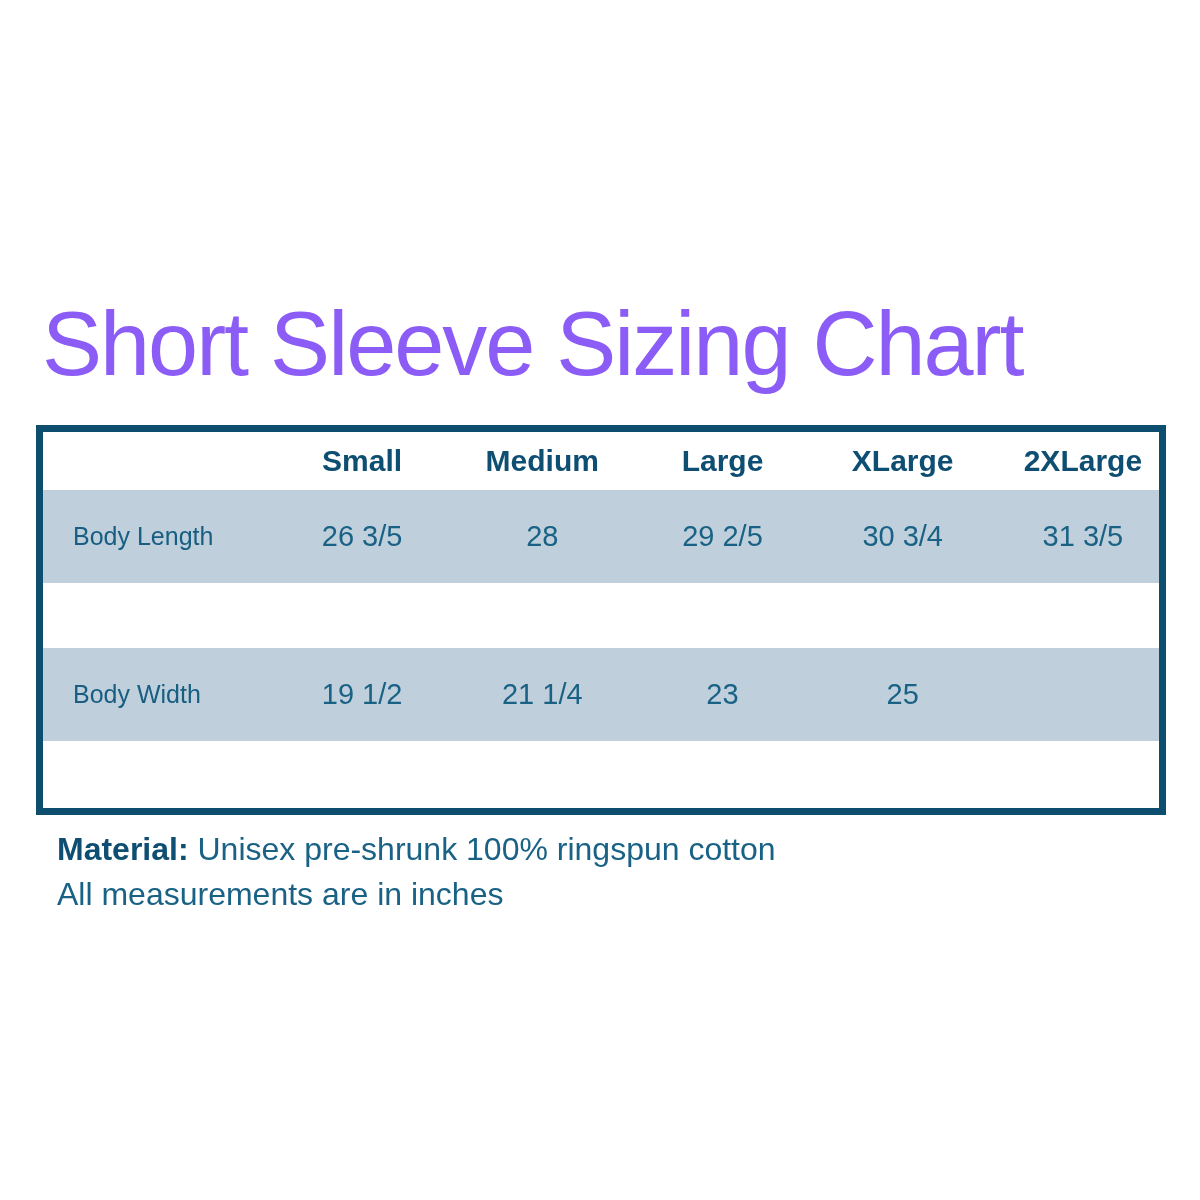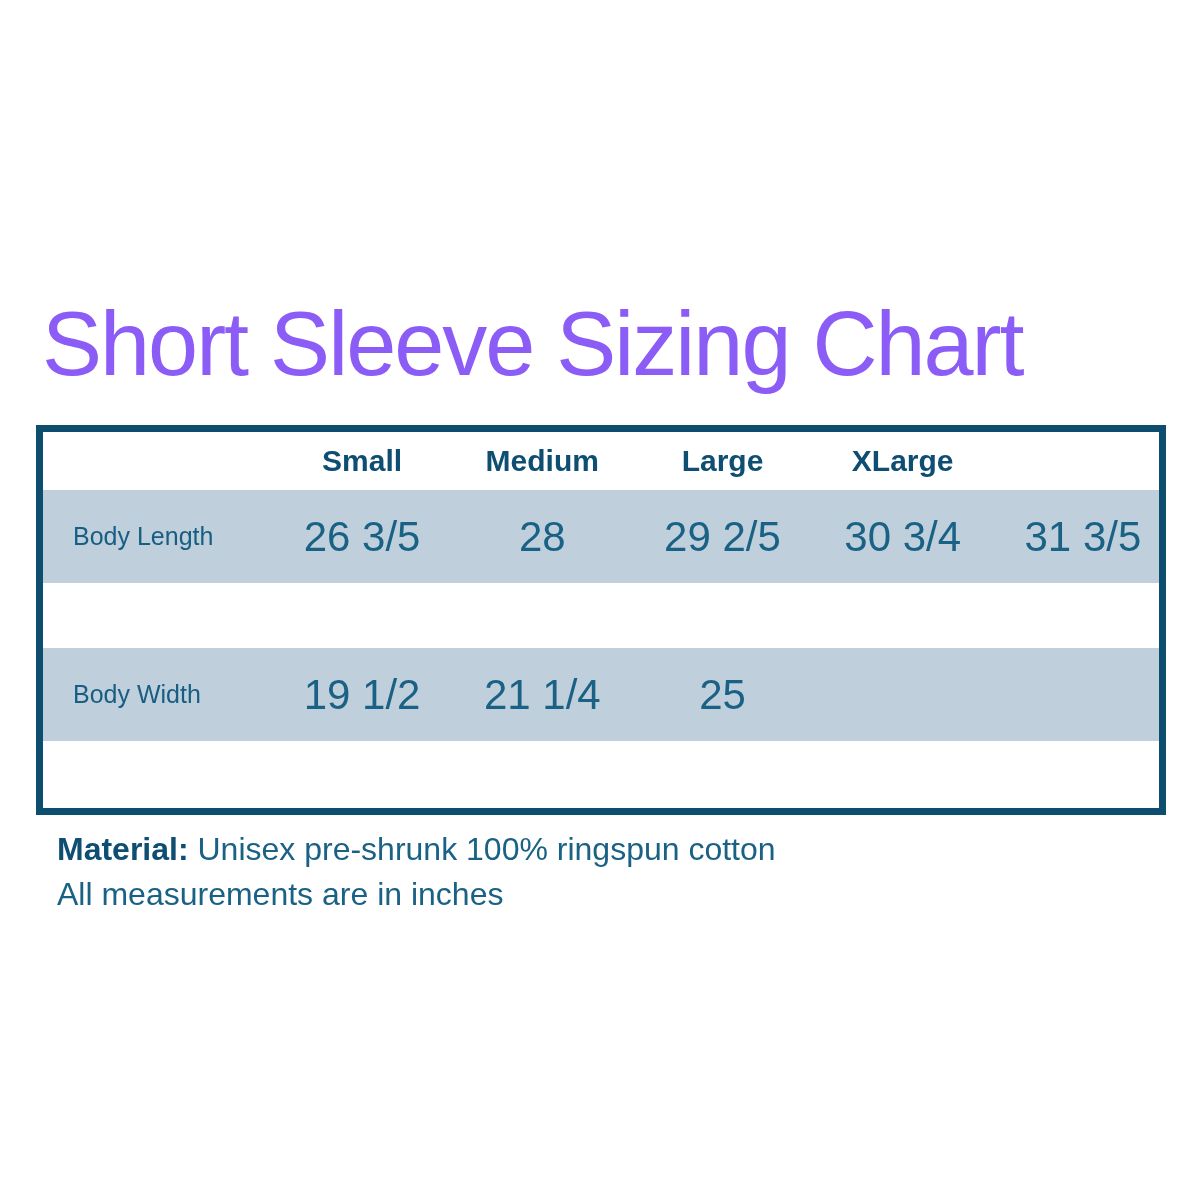--- a/index.html
+++ b/index.html
@@ -64,21 +64,21 @@
   }
 
   .row-label {
     padding-left: 30px;
     font-size: 25px;
     color: #175e82;
   }
 
   .value-cell {
     text-align: center;
-    font-size: 42px;
+    font-size: 29px;
     color: #1a6285;
   }
 
   
   .footer-notes {
     position: absolute;
     top: 827px;
     left: 57px;
     font-size: 32px;
     color: #1a6285;
@@ -98,37 +98,39 @@
   <h1 class="page-title">Short Sleeve Sizing Chart</h1>
 
   <div class="sizing-table">
 
     <div class="t-row t-header">
       <div class="header-cell"></div>
       <div class="header-cell">Small</div>
       <div class="header-cell">Medium</div>
       <div class="header-cell">Large</div>
       <div class="header-cell">XLarge</div>
+      <div class="header-cell">2XLarge</div>
     </div>
 
     <div class="t-row t-band">
       <div class="row-label">Body Length</div>
       <div class="value-cell">26 3/5</div>
       <div class="value-cell">28</div>
       <div class="value-cell">29 2/5</div>
       <div class="value-cell">30 3/4</div>
       <div class="value-cell">31 3/5</div>
     </div>
 
     <div class="t-gap"></div>
 
     <div class="t-row t-band">
       <div class="row-label">Body Width</div>
       <div class="value-cell">19 1/2</div>
       <div class="value-cell">21 1/4</div>
+      <div class="value-cell">23</div>
       <div class="value-cell">25</div>
     </div>
 
     <div class="t-bottom"></div>
 
   </div>
 
   <div class="footer-notes">
     <div>
       <span class="material-label">Material:</span>

